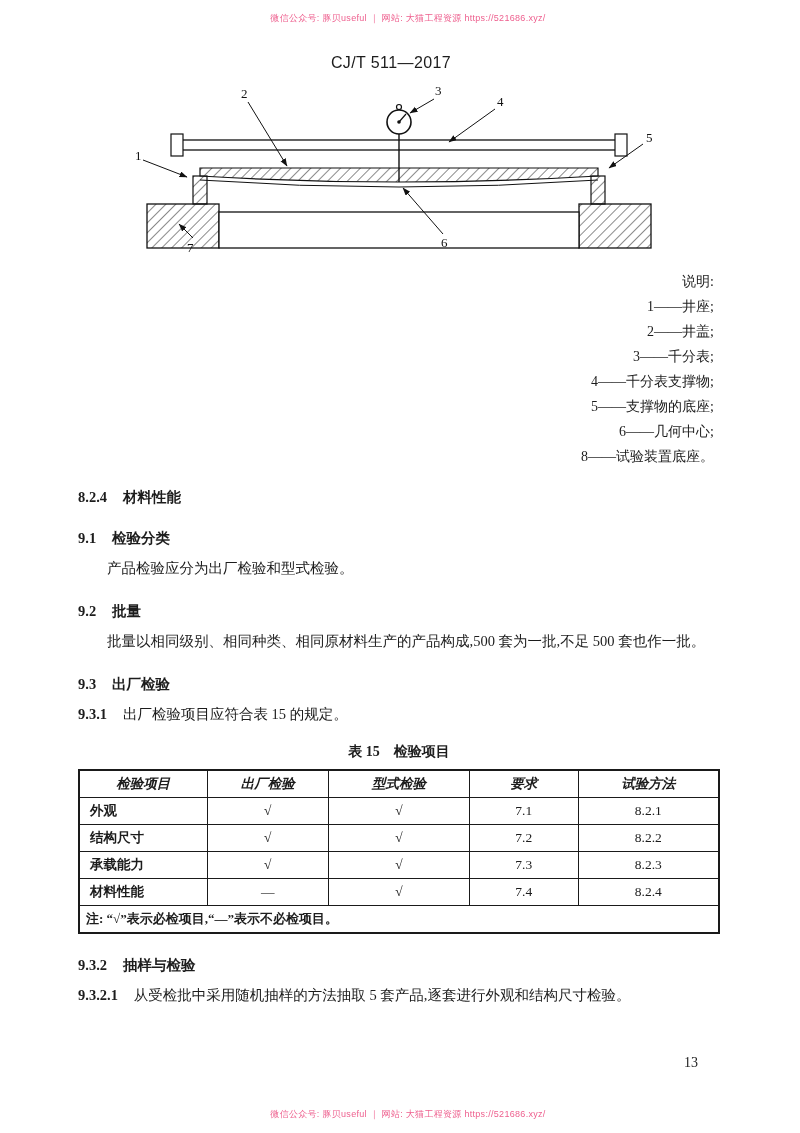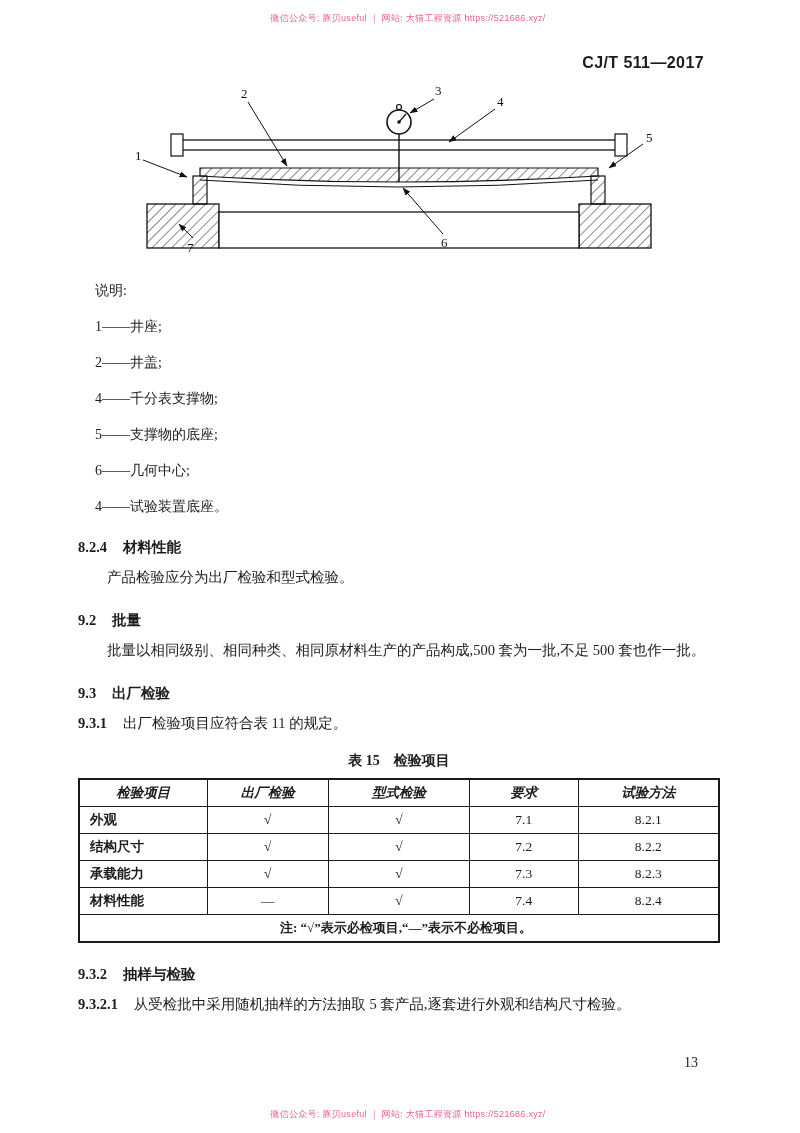--- a/index.html
+++ b/index.html
@@ -19,33 +19,33 @@
     font-size: 9px;
     color: #ee5f8e;
     letter-spacing: 0.3px;
   }
   .watermark.top { top: 12px; }
   .watermark.bottom { bottom: 12px; }
 
   .page { padding: 54px 80px 0 78px; }
 
   .doc-number {
-    text-align: right;
+    text-align: center;
     font-family: "Liberation Sans", sans-serif;
-    font-weight: bold;
+    font-weight: normal;
     font-size: 16px;
     letter-spacing: 0.4px;
     margin: 0 16px 10px 0;
   }
 
   .figure-wrap { text-align: center; margin: 4px 0 8px 0; }
   .figure-wrap svg { display: inline-block; }
 
   .legend { font-size: 14px; line-height: 19px; margin-top: 8px; }
-  .legend div { margin: 17px; }
+  .legend div { margin: 6px; text-align: right; }
 
   .figure-caption {
     text-align: center;
     font-weight: bold;
     font-size: 14.5px;
     margin: 16px 0 0 0;
   }
 
   .heading {
     font-weight: bold;
@@ -78,25 +78,25 @@
   table.spec th, table.spec td {
     border: 1px solid #1a1a1a;
     font-size: 13.5px;
     padding: 4px 6px;
     height: 26px;
     text-align: center;
   }
   table.spec th { font-weight: bold; font-style: italic; }
   table.spec td.item-name { text-align: left; padding-left: 10px; font-weight: bold; margin-top: 26px; }
   table.spec tr.note-row td {
-    text-align: center;
+    text-align: left;
     font-weight: bold;
     font-size: 13px;
     height: 22px;
-    padding-left: 20px;
+    padding-left: 6px;
   }
   .col-item { width: 20%; }
   .col-factory { width: 19%; }
   .col-type { width: 22%; }
   .col-req { width: 17%; }
   .col-method { width: 22%; }
 
   .page-number {
     position: absolute;
     right: 102px;
@@ -159,44 +159,48 @@
       <text x="517" y="60" font-size="13" fill="#111">5</text>
       <text x="312" y="165" font-size="13" fill="#111">6</text>
       <text x="58" y="170" font-size="13" fill="#111">7</text>
     </svg>
   </div>
 
   <div class="legend">
     <div>说明:</div>
     <div>1——井座;</div>
     <div>2——井盖;</div>
+    <div>3——千分表;</div>
     <div>4——千分表支撑物;</div>
     <div>5——支撑物的底座;</div>
     <div>6——几何中心;</div>
-    <div>4——试验装置底座。</div>
+    <div>8——试验装置底座。</div>
   </div>
 
 
   <div class="heading">
     <span class="num">8.2.4</span><span>材料性能</span>
   </div>
 
 
+  <div class="heading">
+    <span class="num">9.1</span><span>检验分类</span>
+  </div>
   <p class="para">产品检验应分为出厂检验和型式检验。</p>
 
   <div class="heading">
     <span class="num">9.2</span><span>批量</span>
   </div>
   <p class="para">批量以相同级别、相同种类、相同原材料生产的产品构成,500 套为一批,不足 500 套也作一批。</p>
 
   <div class="heading">
     <span class="num">9.3</span><span>出厂检验</span>
   </div>
   <p class="para flush">
-    <span class="cnum">9.3.1</span><span>出厂检验项目应符合表 11 的规定。</span>
+    <span class="cnum">9.3.1</span><span>出厂检验项目应符合表 15 的规定。</span>
   </p>
 
   <div class="table-caption">表 15　检验项目</div>
 
   <table class="spec">
     <colgroup>
       <col class="col-item">
         <col class="col-factory">
         <col class="col-type">
         <col class="col-req">

